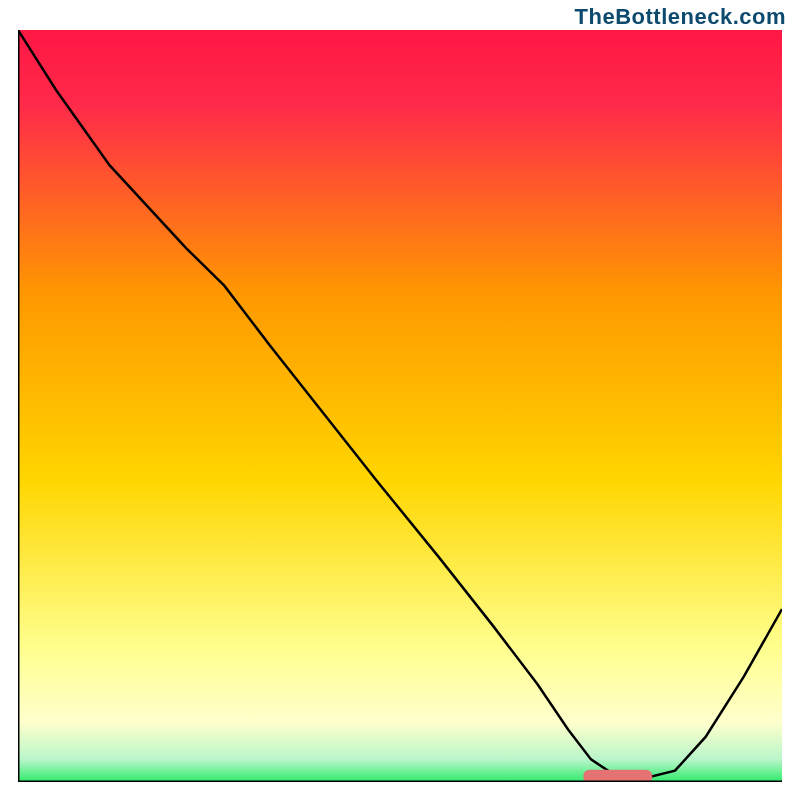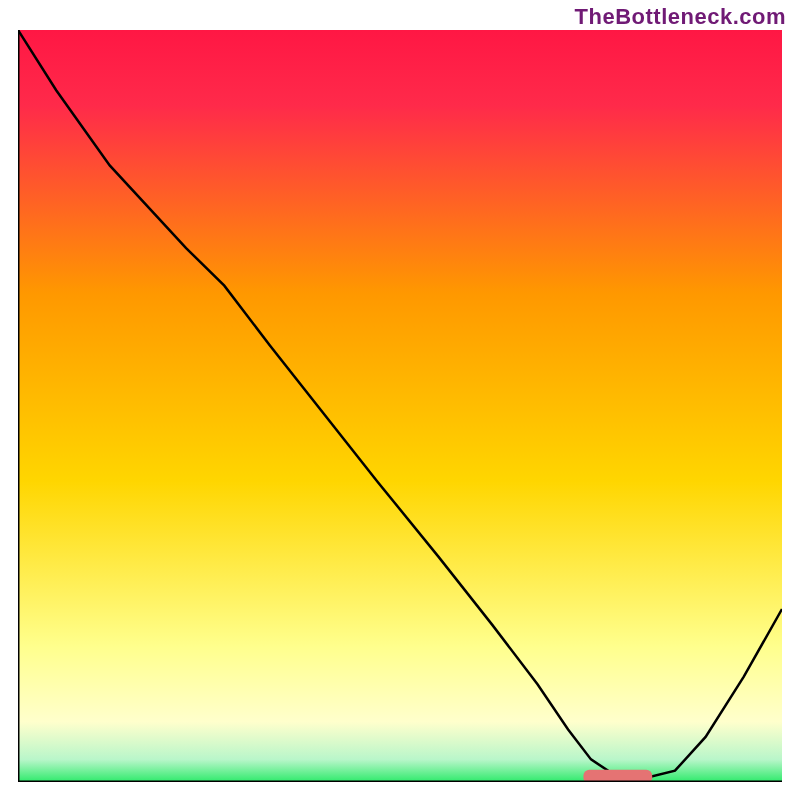--- a/index.html
+++ b/index.html
@@ -9,21 +9,21 @@
     height: 800px;
     background: #ffffff;
     font-family: Arial, Helvetica, sans-serif;
   }
   .attribution {
     position: absolute;
     top: 4px;
     right: 14px;
     font-size: 22px;
     font-weight: bold;
-    color: #701a75;
+    color: #0c4a6e;
     letter-spacing: 0.5px;
   }
   .plot-area {
     position: absolute;
     left: 18px;
     top: 30px;
     width: 764px;
     height: 752px;
     box-sizing: border-box;
   }

